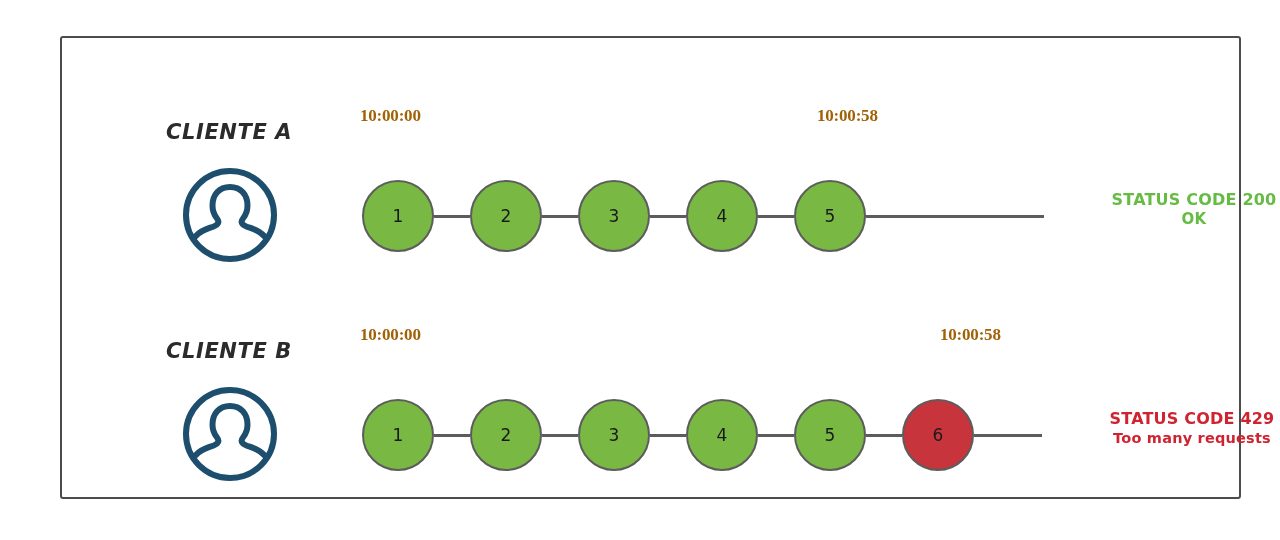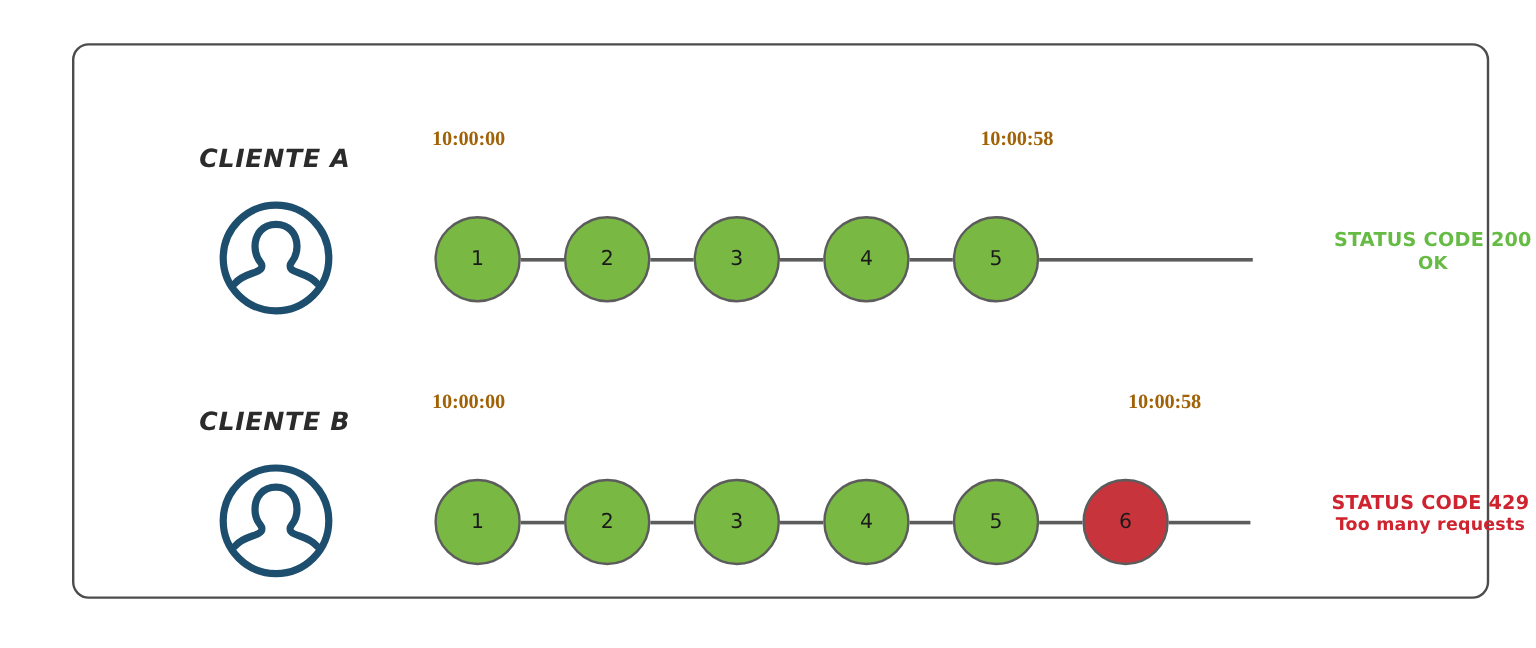--- a/index.html
+++ b/index.html
@@ -22,21 +22,21 @@
   }
 
   
   .frame {
     position: absolute;
     left: 60px;
     top: 36px;
     width: 1181px;
     height: 463px;
     border: 2.5px solid #4c4c4c;
-    border-radius: 14px;
+    border-radius: 3px;
     box-sizing: border-box;
     background: #ffffff;
   }
 
   
   .row {
     position: absolute;
     left: 0;
     top: 0;
     width: 100%;

